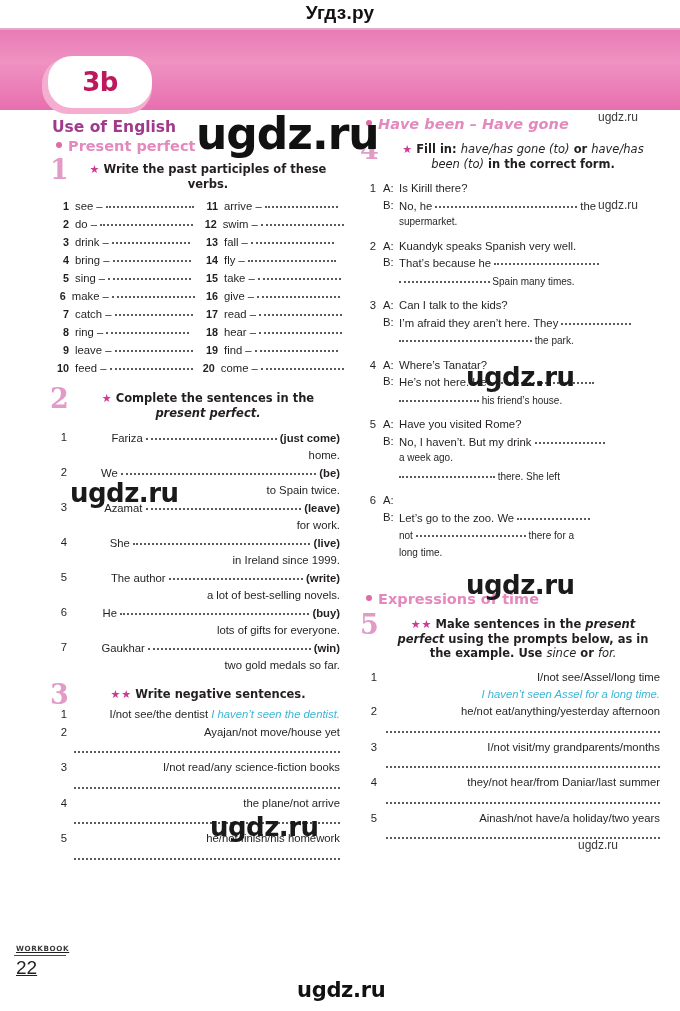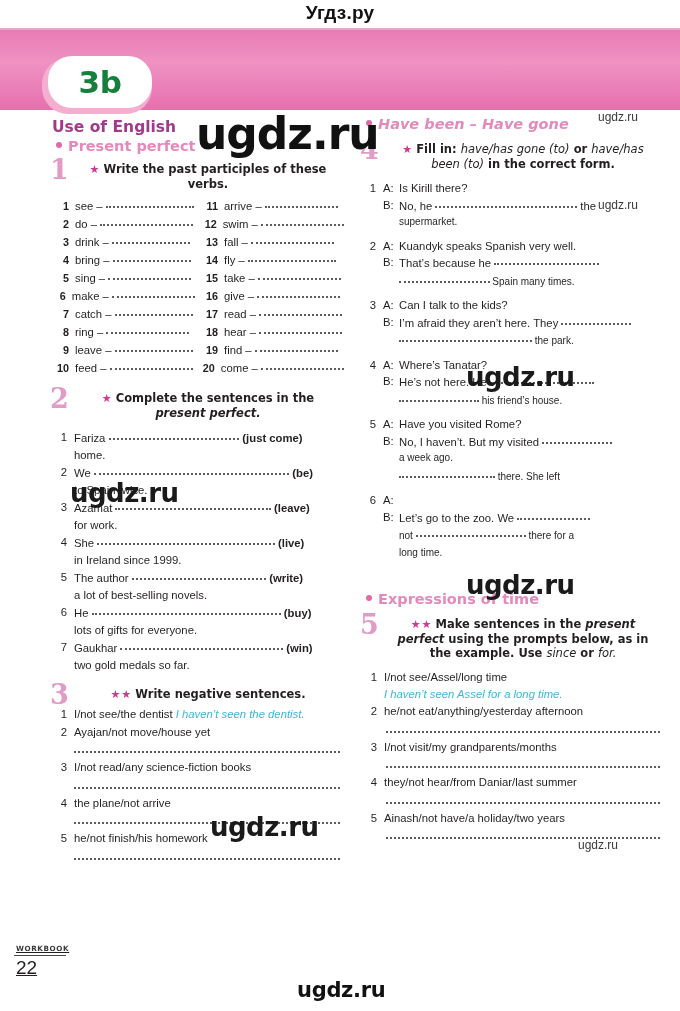--- a/index.html
+++ b/index.html
@@ -26,21 +26,21 @@
   .tab-shadow{
     position:absolute;left:42px;top:58px;width:110px;height:56px;
     border-radius:26px;background:#f3aed0;
   }
   .tab{
     position:absolute;left:48px;top:56px;width:104px;height:52px;
     border-radius:24px;background:#ffffff;
     display:flex;align-items:center;justify-content:center;
   }
   .tab-label{
-    font-size:31px;font-weight:bold;color:#15803d;
+    font-size:26px;font-weight:bold;color:#be185d;
     font-family:"DejaVu Sans", sans-serif;letter-spacing:-.5px;
   }
   
   .col{position:absolute;top:118px;}
   .col-left{left:50px;width:290px;}
   .col-right{left:360px;width:300px;}
 
   .sec-title{
     font-size:15.5px;font-weight:bold;color:#a03a8c;margin:0 0 2px 2px;
     font-family:"DejaVu Sans", sans-serif;
@@ -70,21 +70,21 @@
     font-family:"DejaVu Sans", sans-serif;color:#231f20;text-align:center;
   }
   .stars{color:#cf3b93;font-size:11px;letter-spacing:1px;margin-right:3px;}
   .ital{font-style:italic;}
   .norm{font-weight:normal;}
 
   
   .items{margin-top:7px;}
   .item{display:flex;font-size:11.3px;line-height:16.5px;margin-bottom:1px;}
   .item-n{width:17px;flex:0 0 auto;text-align:right;padding-right:7px;font-weight:normal;}
-  .item-b{flex:1 1 auto;}
+  .item-b{flex:1 1 auto;text-align:right;}
   .dots{
     display:inline-block;border-bottom:2.2px dotted #5b5b5b;
     vertical-align:2px;height:9px;
   }
   .ans{color:#3cb6d6;font-style:italic;}
 
   
   .verbgrid{display:flex;gap:4px;margin-top:6px;}
   .verbcol{width:50%;}
   .vrow{display:flex;font-size:11.3px;line-height:18px;}
@@ -390,21 +390,21 @@
         </div>
         <div class="dlg-block">
           <div class="dlg">
             <span class="n">5</span>
             <span class="sp">A:</span>
             <span class="tx">Have you visited Rome?</span>
           </div>
           <div class="dlg">
             <span class="n"></span>
             <span class="sp">B:</span>
-            <span class="tx"><span>No, I haven’t. But my visited </span><span class="dots" style="width: 70px;"></span></span>
+            <span class="tx"><span>No, I haven’t. But my drink </span><span class="dots" style="width: 70px;"></span></span>
           </div>
           <div class="cont">a week ago.</div>
           <div class="cont"><span class="dots" style="width: 95.9px;"></span><span> there.  She left</span></div>
         </div>
         <div class="dlg-block">
           <div class="dlg">
             <span class="n">6</span>
             <span class="sp">A:</span>
           </div>
           <div class="dlg">

